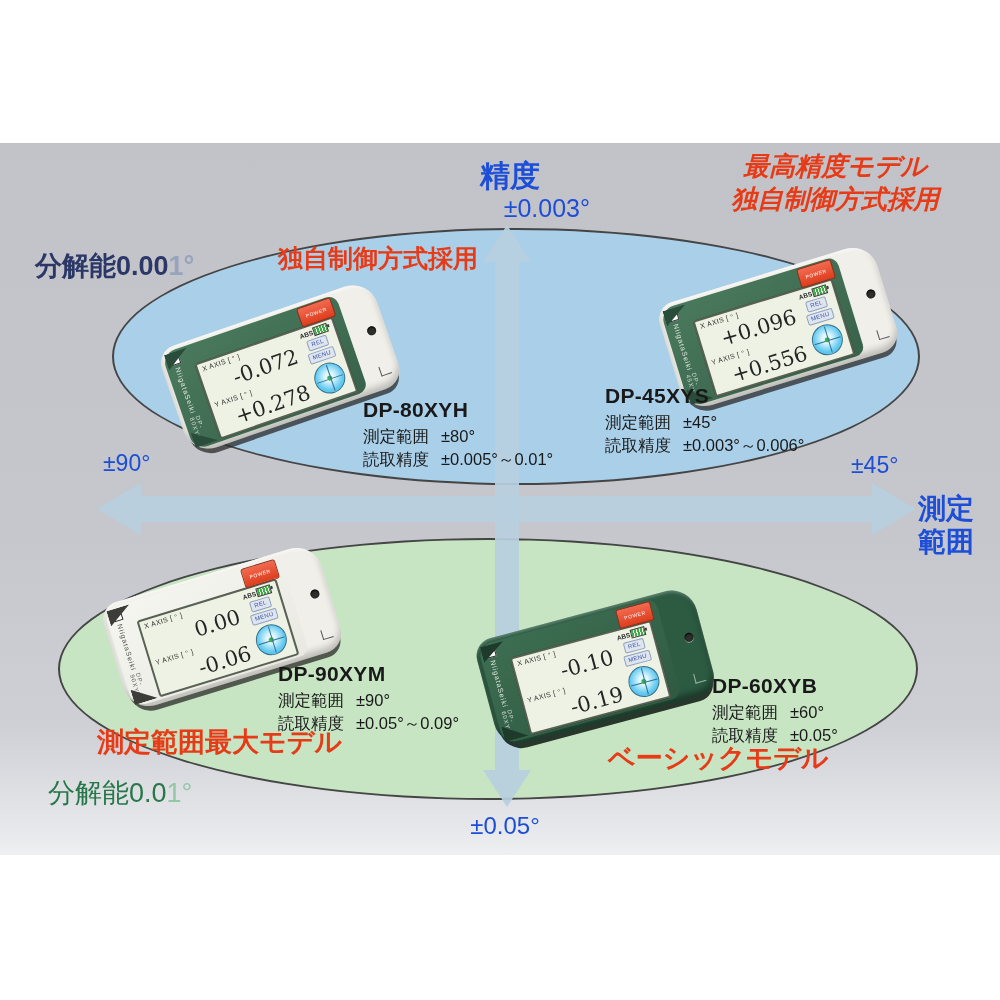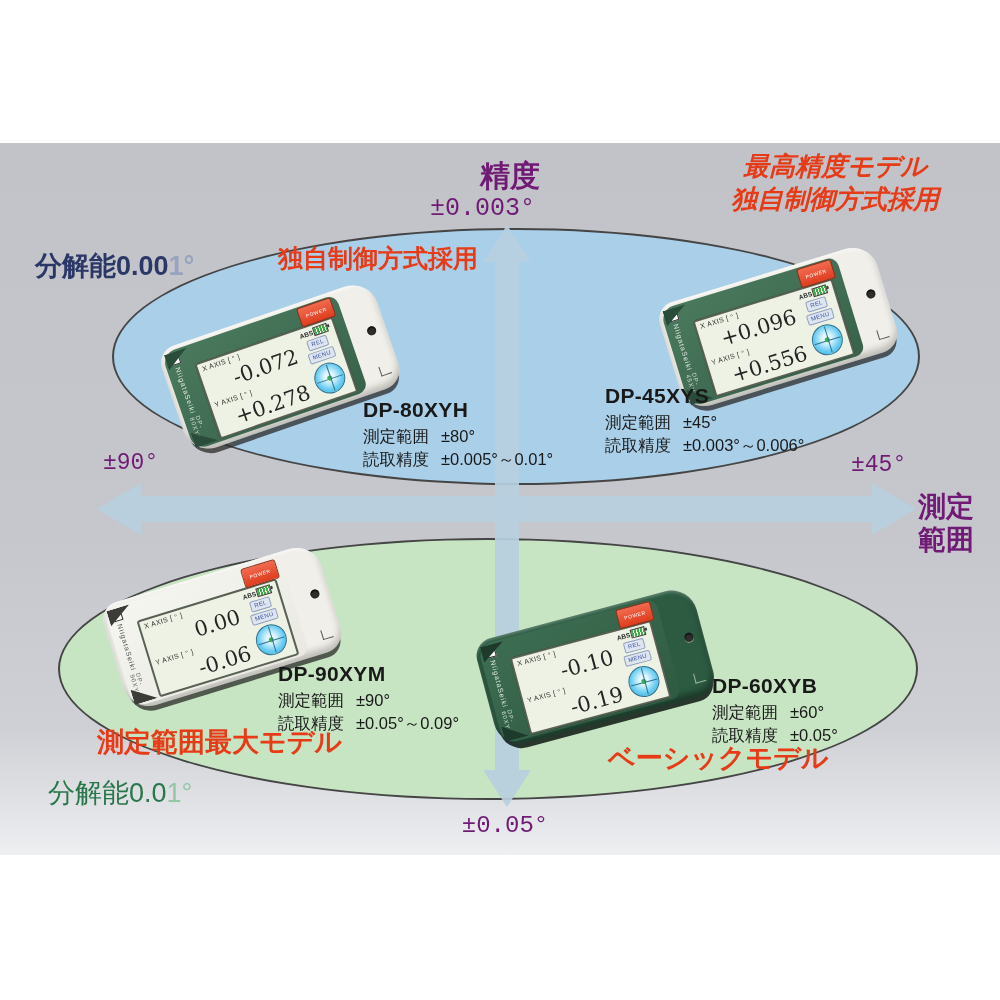--- a/index.html
+++ b/index.html
@@ -64,24 +64,24 @@
     background:linear-gradient(#f26a50,#de3d1d);border:1px solid #93301a;color:#ffffff;font-size:5px;
     display:flex;align-items:center;justify-content:center;letter-spacing:.6px;}
   .jack{position:absolute;right:10px;top:46px;width:9px;height:9px;border-radius:50%;background:#2e2e2b;
     box-shadow:inset 0 1px 2px #000, 0 1px 0 rgba(255,255,255,.45);}
   .corner-mark{position:absolute;right:9px;bottom:13px;width:10px;height:9px;
     border-left:1px solid #555;border-bottom:1px solid #555;}
   .device.greenbody .corner-mark,.device.greenbody .jack{border-color:#9db5a6;}
 
   
   .lbl{position:absolute;z-index:4;white-space:nowrap;}
-  .navy{color:#701a75;font-family:Liberation Mono, monospace;}
+  .navy{color:#1d4ed8;}
   .red{color:#e73a17;font-weight:bold;}
   .v-axis-title{left:430px;top:156px;width:160px;text-align:center;font-size:30px;font-weight:bold;}
-  .v-axis-top{left:430px;top:194px;width:160px;text-align:left;font-size:25px;}
+  .v-axis-top{left:430px;top:194px;width:160px;text-align:right;font-size:25px;}
   .v-axis-bottom{left:430px;top:812px;width:150px;text-align:center;font-size:24px;}
   .h-left{left:103px;top:450px;font-size:23px;}
   .h-right{left:851px;top:452px;font-size:23px;}
   .h-axis-title{left:918px;top:470px;font-size:28px;font-weight:bold;line-height:33px;margin-top:22px;}
   .callout-tr{left:690px;top:150px;width:290px;text-align:center;font-size:26px;line-height:33px;font-style:italic;}
   .callout-tl{left:278px;top:242px;font-size:25px;}
   .callout-bl{left:97px;top:724px;font-size:27px;}
   .callout-br{left:608px;top:740px;font-size:27px;}
   .res-top{left:35px;top:248px;font-size:27px;font-weight:bold;color:#2b3766;}
   .res-top .suffix{color:#98a3bd;}

